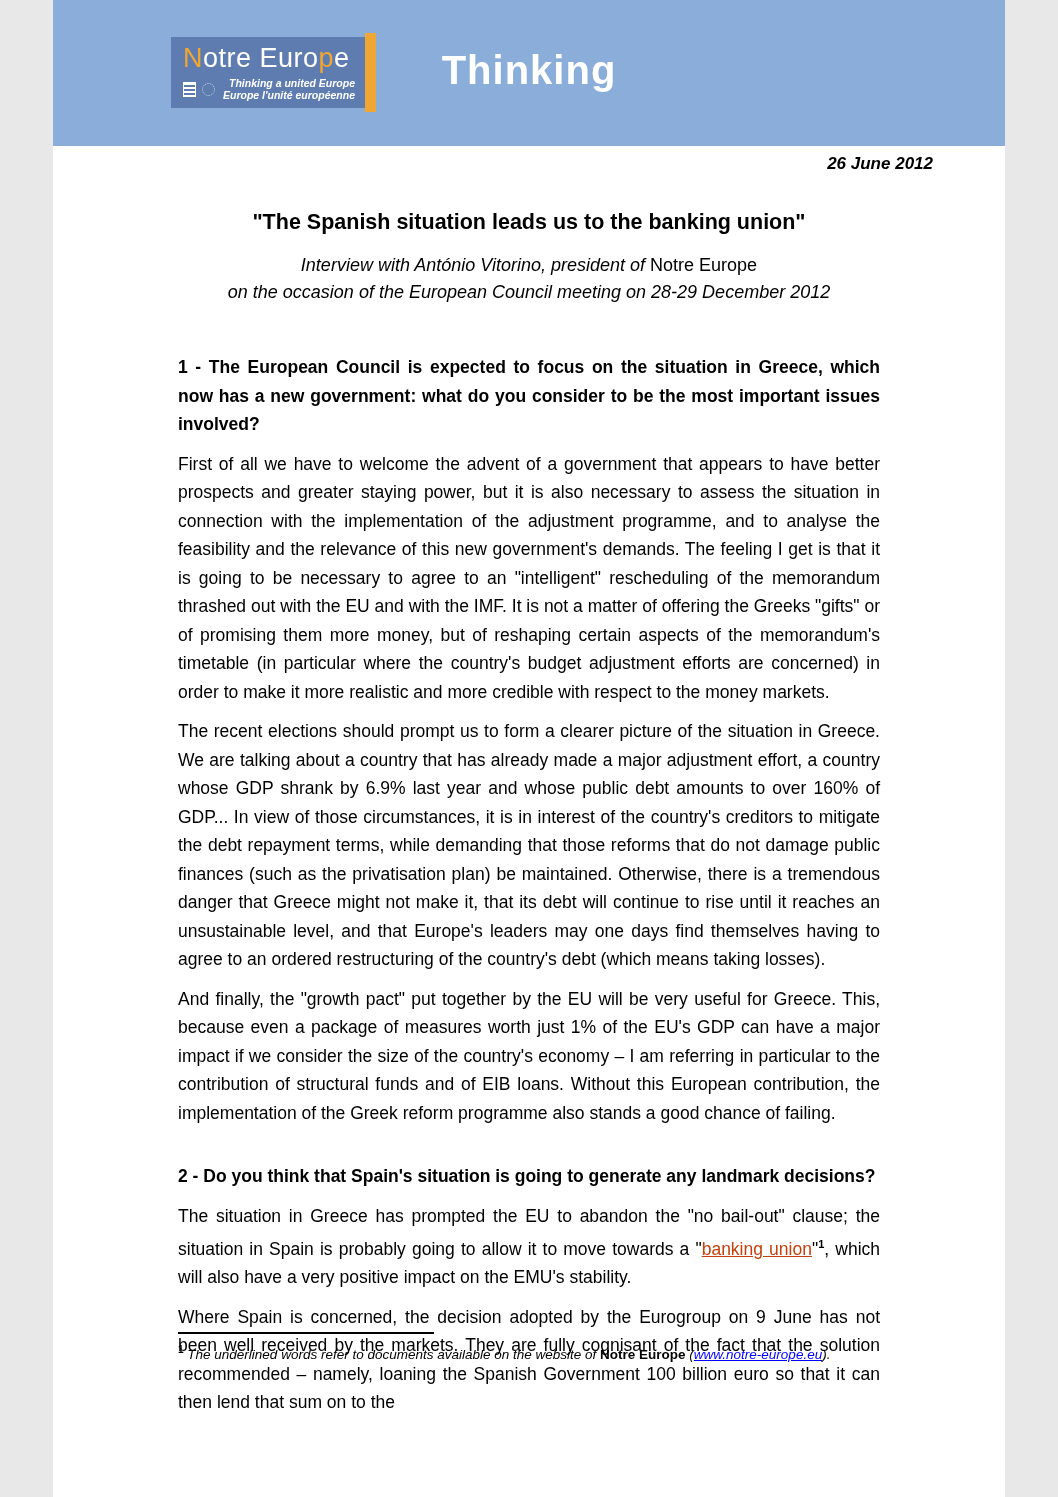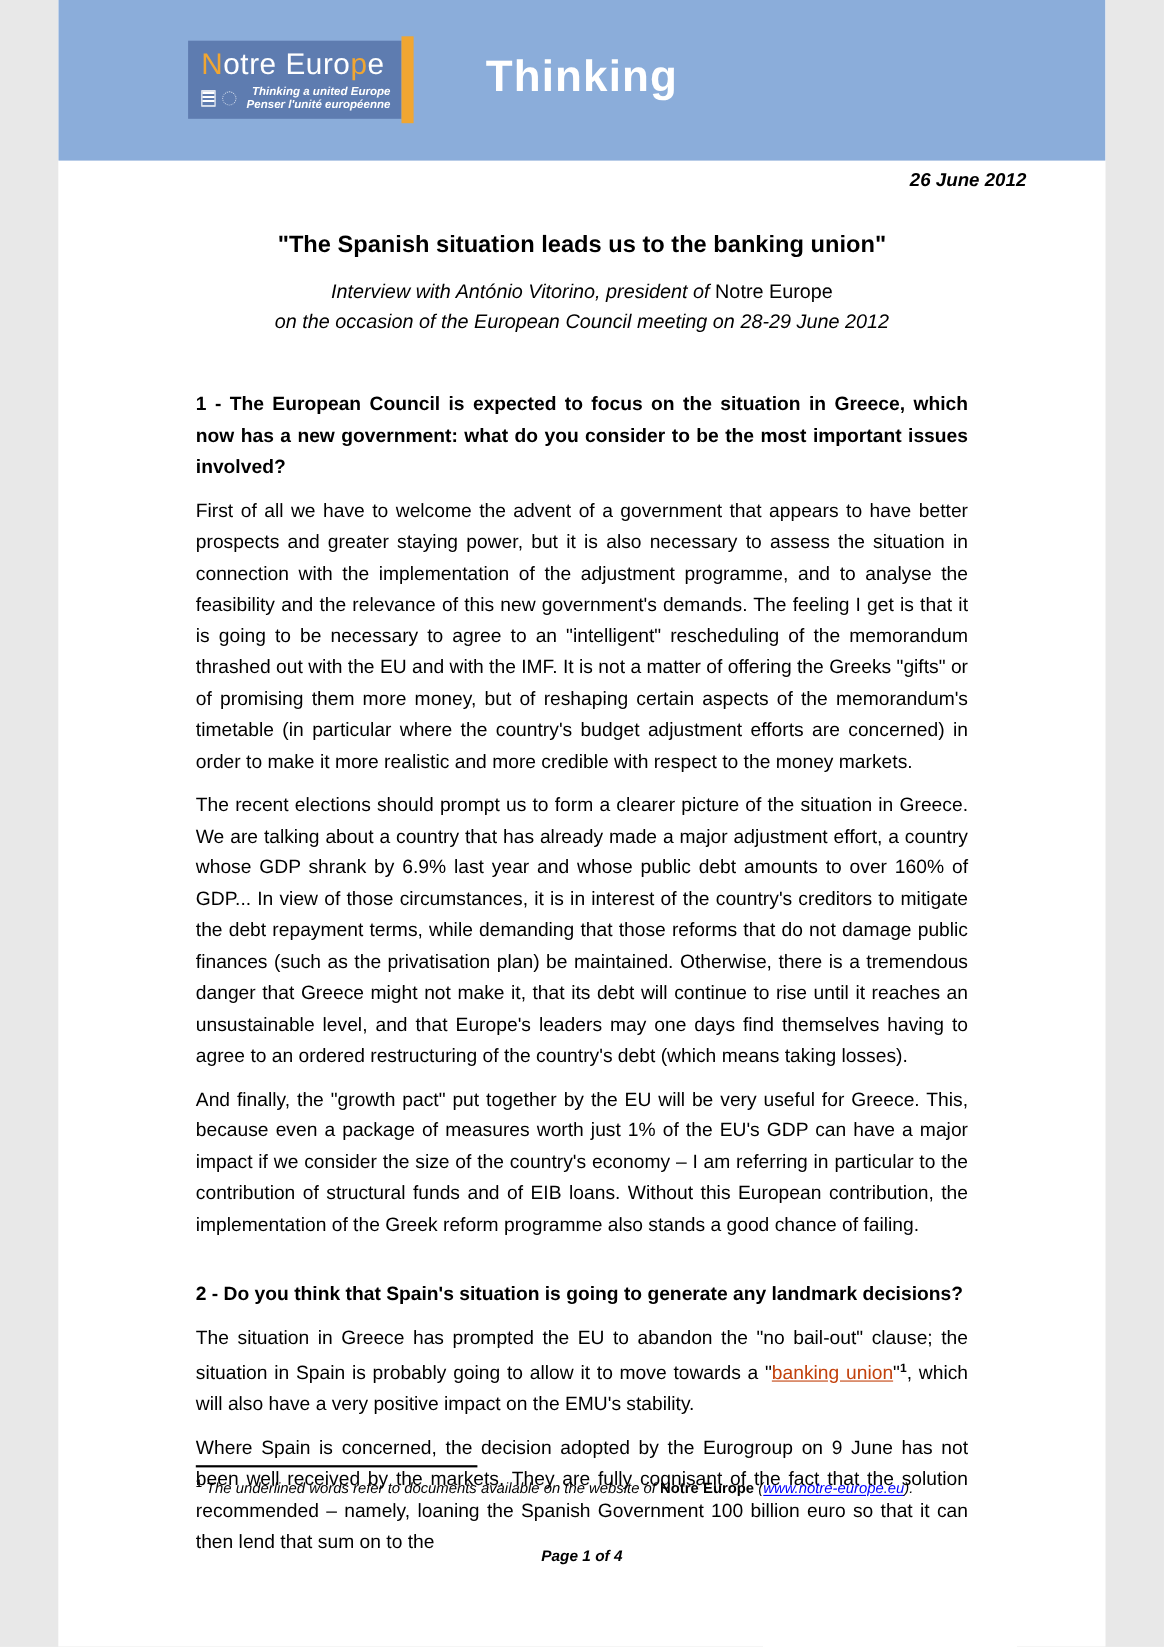--- a/index.html
+++ b/index.html
@@ -122,48 +122,47 @@
 <div class="page">
 
   <div class="banner">
     <div class="logo-box">
       <div class="logo-brand"><span class="accent">N</span><span>otre Euro</span><span class="accent">p</span><span>e</span></div>
       <div class="logo-bottom">
         <span class="doc-icon"></span>
         <span class="stars-icon"></span>
         <div class="logo-taglines">
           <div>Thinking a united Europe</div>
-          <div>Penser l'unité européenne</div>
+          <div>Europe l'unité européenne</div>
         </div>
       </div>
     </div>
     <div class="logo-accent"></div>
     <div class="banner-title">Thinking</div>
   </div>
 
   <div class="date-line">26 June 2012</div>
 
   <div class="content">
     <div class="doc-title">"The Spanish situation leads us to the banking union"</div>
 
     <div class="doc-subtitle">
       <div><span>Interview with António Vitorino, president of </span><span class="roman">Notre Europe</span></div>
-      <div>on the occasion of the European Council meeting on 28-29 June 2012</div>
+      <div>on the occasion of the European Council meeting on 28-29 December 2012</div>
     </div>
 
     <p class="question">1 - The European Council is expected to focus on the situation in Greece, which now has a new government: what do you consider to be the most important issues involved?</p>
     <p class="para">First of all we have to welcome the advent of a government that appears to have better prospects and greater staying power, but it is also necessary to assess the situation in connection with the implementation of the adjustment programme, and to analyse the feasibility and the relevance of this new government's demands. The feeling I get is that it is going to be necessary to agree to an "intelligent" rescheduling of the memorandum thrashed out with the EU and with the IMF. It is not a matter of offering the Greeks "gifts" or of promising them more money, but of reshaping certain aspects of the memorandum's timetable (in particular where the country's budget adjustment efforts are concerned) in order to make it more realistic and more credible with respect to the money markets.</p>
     <p class="para">The recent elections should prompt us to form a clearer picture of the situation in Greece. We are talking about a country that has already made a major adjustment effort, a country whose GDP shrank by 6.9% last year and whose public debt amounts to over 160% of GDP... In view of those circumstances, it is in interest of the country's creditors to mitigate the debt repayment terms, while demanding that those reforms that do not damage public finances (such as the privatisation plan) be maintained. Otherwise, there is a tremendous danger that Greece might not make it, that its debt will continue to rise until it reaches an unsustainable level, and that Europe's leaders may one days find themselves having to agree to an ordered restructuring of the country's debt (which means taking losses).</p>
     <p class="para">And finally, the "growth pact" put together by the EU will be very useful for Greece. This, because even a package of measures worth just 1% of the EU's GDP can have a major impact if we consider the size of the country's economy – I am referring in particular to the contribution of structural funds and of EIB loans. Without this European contribution, the implementation of the Greek reform programme also stands a good chance of failing.</p>
 
     <p class="question second">2 - Do you think that Spain's situation is going to generate any landmark decisions?</p>
     <p class="para"><span>The situation in Greece has prompted the EU to abandon the "no bail-out" clause; the situation in Spain is probably going to allow it to move towards a "</span><a href="#">banking union</a><span>"</span><sup>1</sup><span>, which will also have a very positive impact on the EMU's stability.</span></p>
     <p class="para">Where Spain is concerned, the decision adopted by the Eurogroup on 9 June has not been well received by the markets. They are fully cognisant of the fact that the solution recommended – namely, loaning the Spanish Government 100 billion euro so that it can then lend that sum on to the</p>
   </div>
 
   <div class="footnote">
     <div class="footnote-rule"></div>
     <div class="footnote-text"><sup>1</sup><span> The underlined words refer to documents available on the website of </span><span class="roman">Notre Europe</span><span> (</span><a href="#">www.notre-europe.eu</a><span class="closing">).</span></div>
   </div>
 
-  <div class="page-footer">Page 1 of 4</div>
 
 </div>
 
 </body></html>

